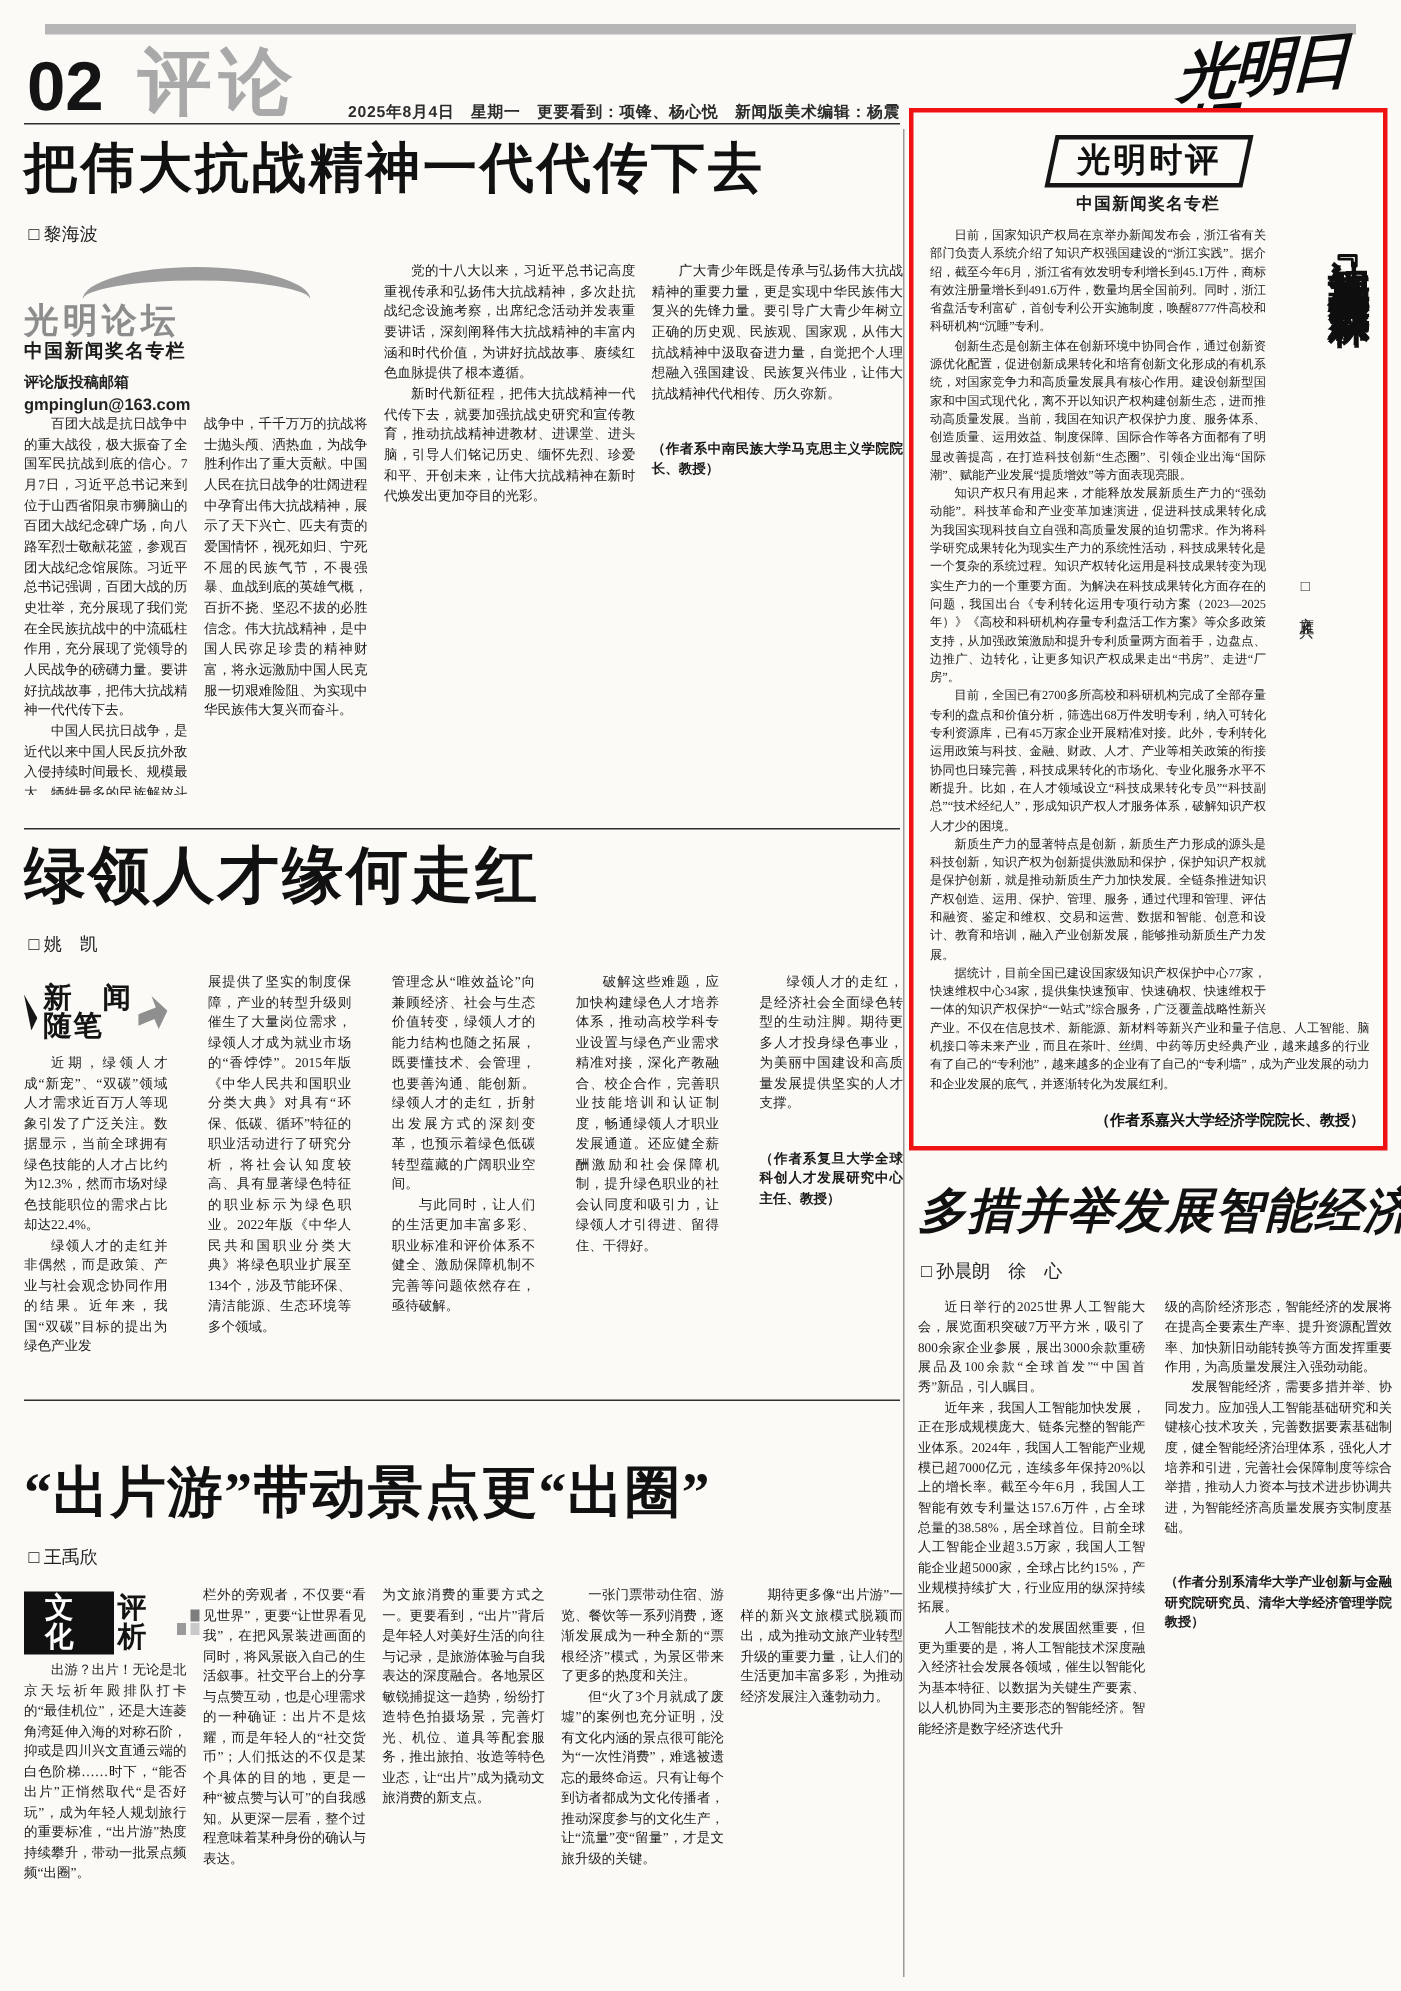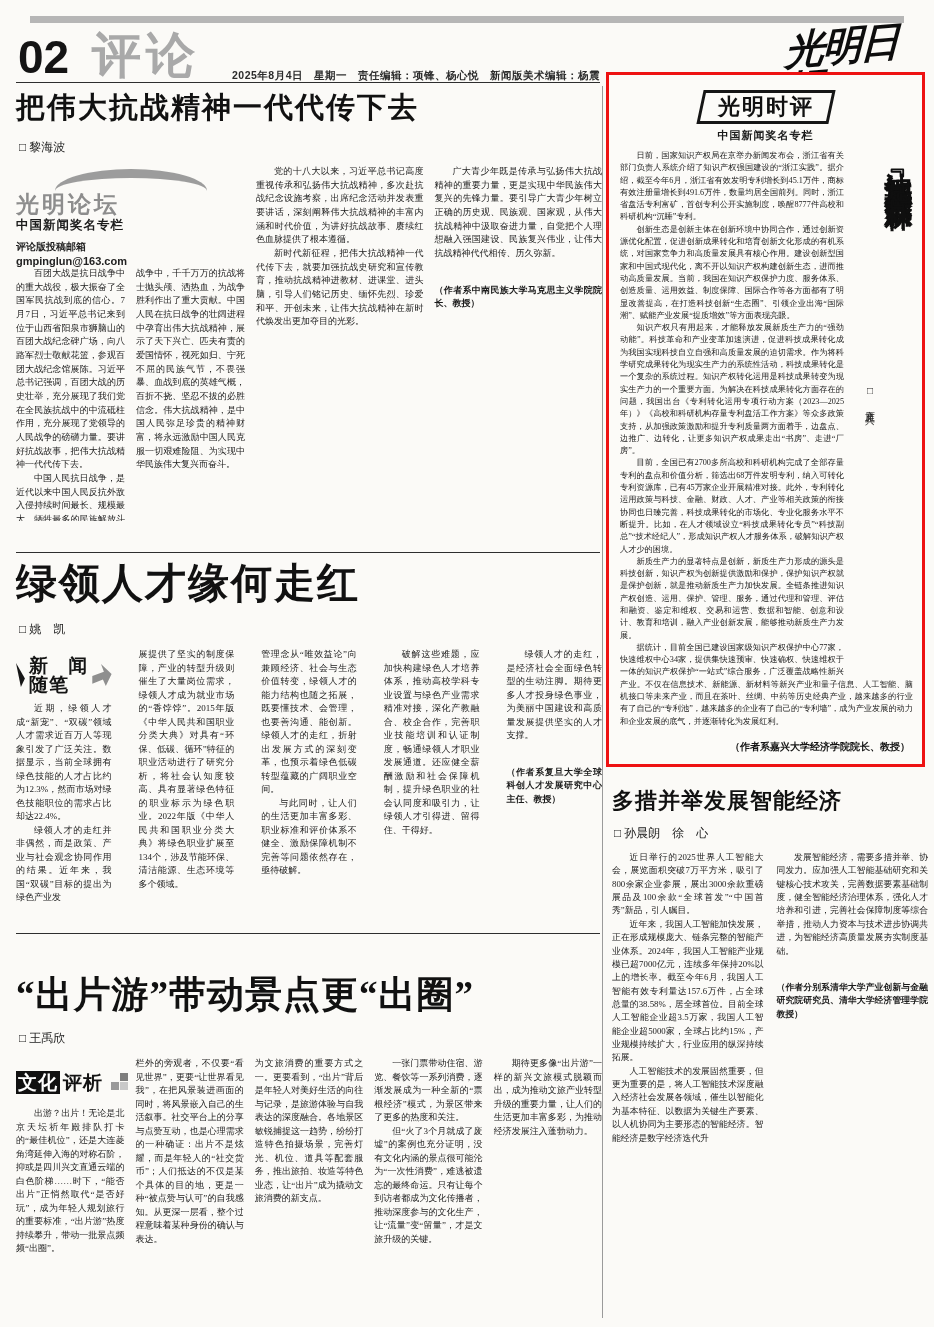--- a/index.html
+++ b/index.html
@@ -30,21 +30,21 @@
   
   .headline { font-family: "Liberation Serif", serif; font-weight: 900; color: #111; white-space: nowrap; }
   .byline   { font-size: 12px; color: #222; }
   .cols { display: flex; text-align: justify; overflow: hidden; }
   .cols p { text-indent: 2em; }
   .cols p.cont { text-indent: 0; }
   .attribution { font-weight: bold; text-indent: 0 !important; margin-top: 23px; }
 
   
   .art-resist { left: 16px; top: 88px; width: 586px; }
-  .art-resist .headline { font-size: 29px; letter-spacing: 2px; }
+  .art-resist .headline { font-size: 36px; letter-spacing: 2px; }
   .art-resist .byline { margin: 11px 0 9px 3px; }
   .art-resist .cols { height: 356px; gap: 11px; font-size: 9px; line-height: 1.52; }
   .group2 { width: 229px; flex: none; display: flex; flex-direction: column; }
   .group2-cols { flex: 1; display: flex; gap: 11px; overflow: hidden; }
   .group2-cols > div, .art-resist .col { flex: 1; }
   .art-resist .col { min-width: 0; }
 
   .forum-badge { height: 102px; flex: none; text-align: left; padding-top: 4px; }
   .forum-arc { width: 152px; height: 22px; margin: 0 auto 1px;
                border-top: 9px solid #9c9c9c; border-radius: 50% / 100% 100% 0 0; }
@@ -64,21 +64,21 @@
   .suibi-text { font: 900 19px/1 "Liberation Sans", sans-serif; color: #141414; letter-spacing: 1px; }
   .suibi-arrow { width: 26px; height: 22px; background: #8f8f8f; clip-path: polygon(0 55%, 60% 35%, 45% 0, 100% 45%, 70% 100%, 55% 70%, 0 90%); }
 
   
   .art-photo { left: 16px; top: 938px; width: 586px; margin-top: 32px; }
   .art-photo .headline { font-size: 37px; letter-spacing: 1px; }
   .art-photo .byline { margin: 10px 0 10px 3px; }
   .art-photo .cols { height: 288px; gap: 11px; font-size: 9px; line-height: 1.5; }
   .art-photo .col { flex: 1; min-width: 0; }
   .pingxi-badge { height: 50px; display: flex; align-items: center; gap: 3px; }
-  .pingxi-inv  { font: 900 19px/1 "Liberation Sans", sans-serif; color: #fff; background: #111; padding: 2px 2px; letter-spacing: 1px; }
+  .pingxi-inv  { font: 900 19px/1 "Liberation Sans", sans-serif; color: #fff; background: #111; padding: 2px 14px; letter-spacing: 1px; }
   .pingxi-text { font: 900 19px/1 "Liberation Sans", sans-serif; color: #131313; letter-spacing: 1px; }
   .pingxi-px { width: 8px; height: 8px; background: #9a9a9a; box-shadow: 9px 0 0 #c9c9c9, 9px -9px 0 #7d7d7d; margin-left: 5px; margin-top: 8px; }
 
   
   .red-box { left: 606px; top: 72px; width: 319px; height: 695px;
              border: 3px solid #ee1212; background: #fcfbf8; }
   .shiping-badge-wrap { text-align: center; margin-top: 15px; }
   .shiping-frame { display: inline-block; border: 3px solid #161616; padding: 3px 15px;
                    transform: skewX(-12deg); background: #fcfbf8; }
   .shiping-frame span { display: inline-block; transform: skewX(12deg);
@@ -89,32 +89,32 @@
   .ip-body p { text-indent: 2em; }
   .ip-titleblock { float: right; width: 62px; height: 518px; margin-left: 7px;
                    writing-mode: vertical-rl; text-orientation: mixed; }
   .ip-vtitle { font: 900 28px/1.05 "Liberation Serif", serif; color: #0f0f0f; letter-spacing: 2px; }
   .ip-vbyline { font-size: 10px; margin-top: 235px; margin-right: 6px; letter-spacing: 2px; color: #222; }
   .ip-attribution { position: absolute; right: 12px; bottom: 10px;
                     font-weight: bold; font-size: 10px; color: #141414; }
 
   
   .art-smart { left: 612px; top: 786px; width: 316px; }
-  .art-smart .headline { font-size: 22px; letter-spacing: 1px; }
+  .art-smart .headline { font-size: 32px; letter-spacing: 1px; font-style: italic; }
   .art-smart .byline { margin: 9px 0 9px 2px; }
   .art-smart .cols { height: 428px; gap: 13px; font-size: 8.8px; line-height: 1.52; }
   .art-smart .col { flex: 1; min-width: 0; }
 </style>
 </head>
 <body>
 
 <div class="abs top-strip"></div>
 <div class="abs page-num">02</div>
 <div class="abs section-title">评论</div>
-<div class="abs dateline">2025年8月4日　星期一　责任编辑：项锋、杨心悦　新闻版美术编辑：杨震</div>
+<div class="abs dateline">2025年8月4日　星期一　更要看到：项锋、杨心悦　新闻版美术编辑：杨震</div>
 <div class="abs masthead">光明日报</div>
 <div class="abs rule rule-header"></div>
 <div class="abs rule rule-mid1"></div>
 <div class="abs rule rule-mid2"></div>
 <div class="abs vline"></div>
 
 <div class="abs art-resist">
   <div class="headline">把伟大抗战精神一代代传下去</div>
   <div class="byline">□ 黎海波</div>
   <div class="cols">
@@ -232,17 +232,18 @@
 <div class="abs art-smart">
   <div class="headline">多措并举发展智能经济</div>
   <div class="byline">□ 孙晨朗　徐　心</div>
   <div class="cols">
     <div class="col">
       <p>近日举行的2025世界人工智能大会，展览面积突破7万平方米，吸引了800余家企业参展，展出3000余款重磅展品及100余款“全球首发”“中国首秀”新品，引人瞩目。</p>
       <p>近年来，我国人工智能加快发展，正在形成规模庞大、链条完整的智能产业体系。2024年，我国人工智能产业规模已超7000亿元，连续多年保持20%以上的增长率。截至今年6月，我国人工智能有效专利量达157.6万件，占全球总量的38.58%，居全球首位。目前全球人工智能企业超3.5万家，我国人工智能企业超5000家，全球占比约15%，产业规模持续扩大，行业应用的纵深持续拓展。</p>
       <p>人工智能技术的发展固然重要，但更为重要的是，将人工智能技术深度融入经济社会发展各领域，催生以智能化为基本特征、以数据为关键生产要素、以人机协同为主要形态的智能经济。智能经济是数字经济迭代升</p>
     </div>
     <div class="col">
+      <p class="cont">级的高阶经济形态，智能经济的发展将在提高全要素生产率、提升资源配置效率、加快新旧动能转换等方面发挥重要作用，为高质量发展注入强劲动能。</p>
       <p>发展智能经济，需要多措并举、协同发力。应加强人工智能基础研究和关键核心技术攻关，完善数据要素基础制度，健全智能经济治理体系，强化人才培养和引进，完善社会保障制度等综合举措，推动人力资本与技术进步协调共进，为智能经济高质量发展夯实制度基础。</p>
       <p class="attribution">（作者分别系清华大学产业创新与金融研究院研究员、清华大学经济管理学院教授）</p>
     </div>
   </div>
 </div>
 
 </body></html>

